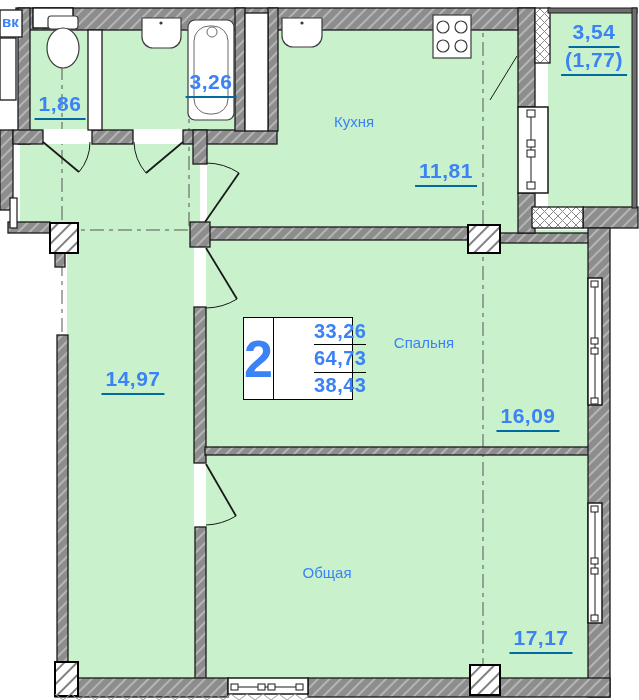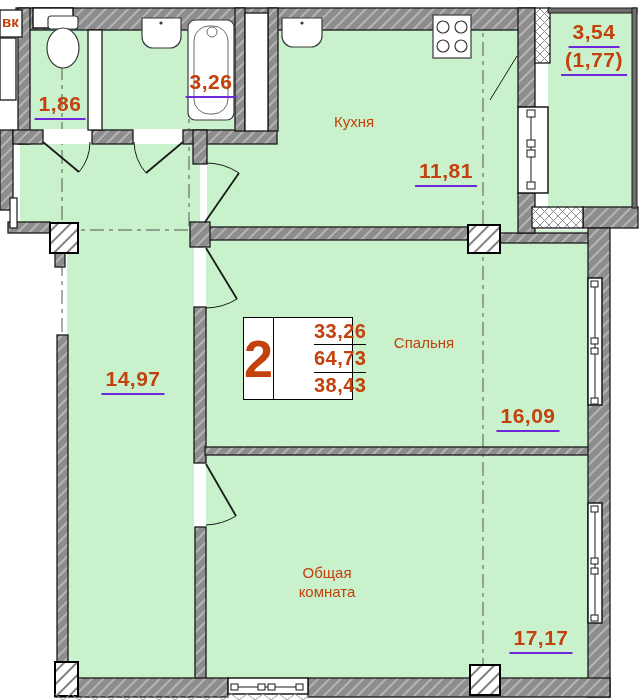--- a/index.html
+++ b/index.html
@@ -1,23 +1,23 @@
 <!DOCTYPE html>
 <html><head>
 <meta charset="utf-8">
 <style>
   html,body{margin:0;padding:0;background:#ffffff;}
   #plan{
     position:relative;width:639px;height:700px;background:#ffffff;overflow:hidden;
-    font-family:"Liberation Sans", sans-serif;color:#c2410c;
+    font-family:"Liberation Sans", sans-serif;color:#3b82f6;
   }
   #plan svg{position:absolute;left:0;top:0;}
   .lbl{position:absolute;white-space:nowrap;transform:translateX(-50%);}
   .num{font-weight:700;font-size:21px;letter-spacing:0.5px;}
-  .u{display:inline-block;border-bottom:2px solid #6d28d9;padding:0 4px 2px;}
+  .u{display:inline-block;border-bottom:2px solid #0369a1;padding:0 4px 2px;}
   .room{font-size:15px;font-weight:400;}
   .tiny{font-size:15px;font-weight:700;transform:none;}
   .twoline{text-align:center;line-height:1.25;}
   .twoline span{display:block;}
   #info-table{
     position:absolute;left:243px;top:317px;width:110px;height:83px;
     background:#fff;border:1.5px solid #000;display:flex;box-sizing:border-box;
   }
   #info-table .left-cell{
     width:41px;border-right:1.5px solid #000;display:flex;align-items:center;justify-content:center;
@@ -243,21 +243,20 @@
     <span class="u">14,97</span>
   </div>
 
   <div class="lbl room" style="left:424px;top:334px">Спальня</div>
   <div class="lbl num" style="left:528px;top:404px">
     <span class="u">16,09</span>
   </div>
 
   <div class="lbl room twoline" style="left:327px;top:564px">
     <span>Общая</span>
-    <span>комната</span>
   </div>
   <div class="lbl num" style="left:541px;top:626px">
     <span class="u">17,17</span>
   </div>
 
   <div id="info-table">
     <div class="left-cell">2</div>
     <div class="right-col">
       <div>33,26</div>
       <div>64,73</div>

